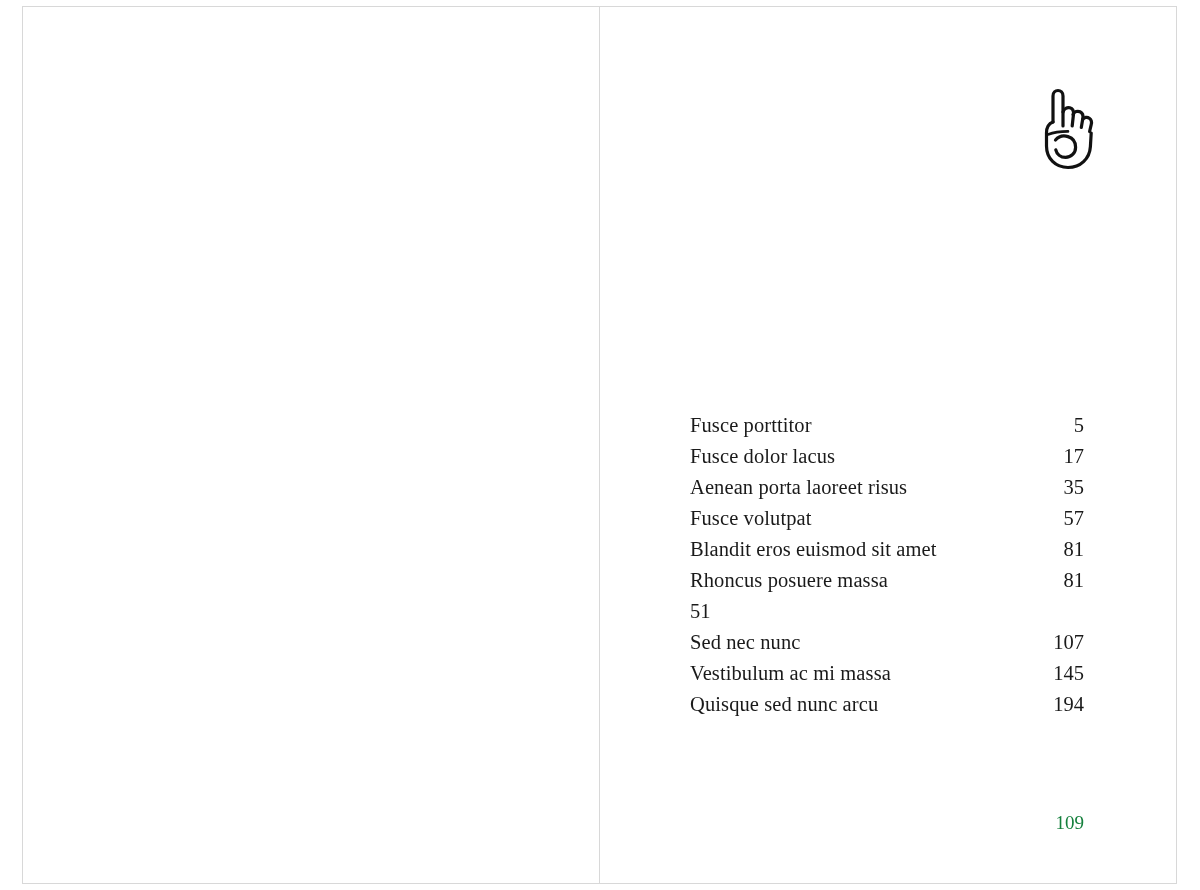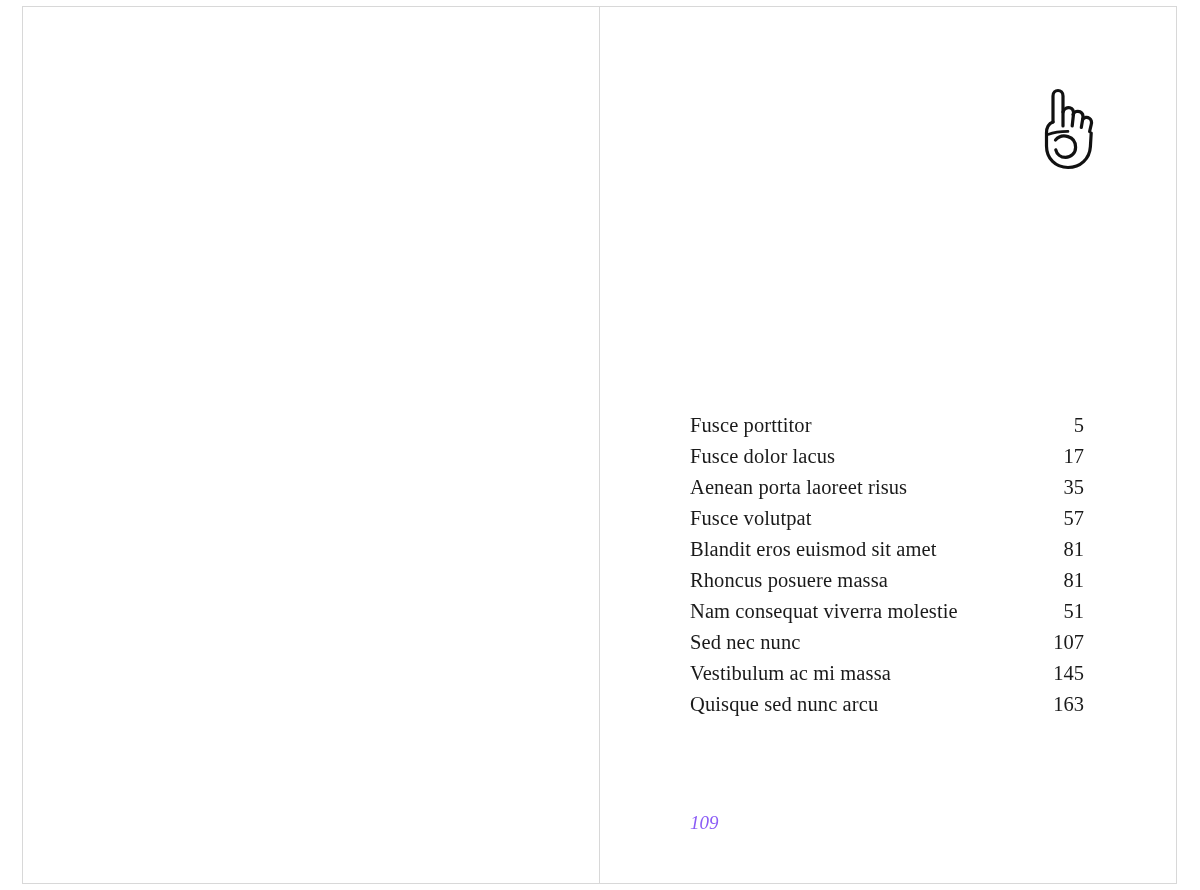--- a/index.html
+++ b/index.html
@@ -81,23 +81,23 @@
     font-variant-numeric: lining-nums;
     white-space: nowrap;
   }
 
   
   .folio {
     position: absolute;
     left: 690px;
     top: 812px;
     width: 394px;
+    text-align: right;
     font-size: 19px;
-    color: #8b5cf6;
-    font-style: italic;
+    color: #15803d;
   }
 </style>
 </head>
 <body>
 
 <div class="spread">
 
   <div class="page page-left">
     <span></span>
   </div>
@@ -150,36 +150,35 @@
       <span class="toc-title">Blandit eros euismod sit amet</span>
       <span class="toc-page">81</span>
     </div>
 
     <div class="toc-row">
       <span class="toc-title">Rhoncus posuere massa</span>
       <span class="toc-page">81</span>
     </div>
 
     <div class="toc-row">
-      <span class="toc-title">Nam consequat viverra molestie</span>
       <span class="toc-page">51</span>
     </div>
 
     <div class="toc-row">
       <span class="toc-title">Sed nec nunc</span>
       <span class="toc-page">107</span>
     </div>
 
     <div class="toc-row">
       <span class="toc-title">Vestibulum ac mi massa</span>
       <span class="toc-page">145</span>
     </div>
 
     <div class="toc-row">
       <span class="toc-title">Quisque sed nunc arcu</span>
-      <span class="toc-page">163</span>
+      <span class="toc-page">194</span>
     </div>
 
   </div>
 
   <div class="folio">109</div>
 
 </div>
 
 </body></html>

